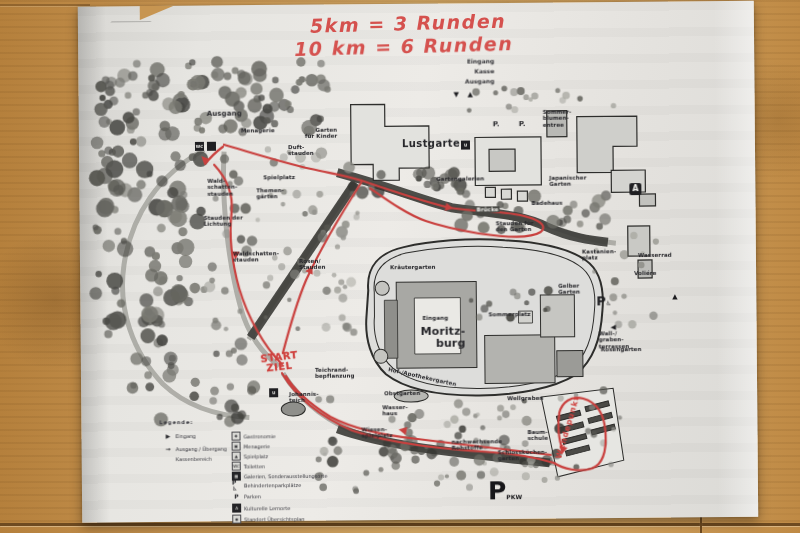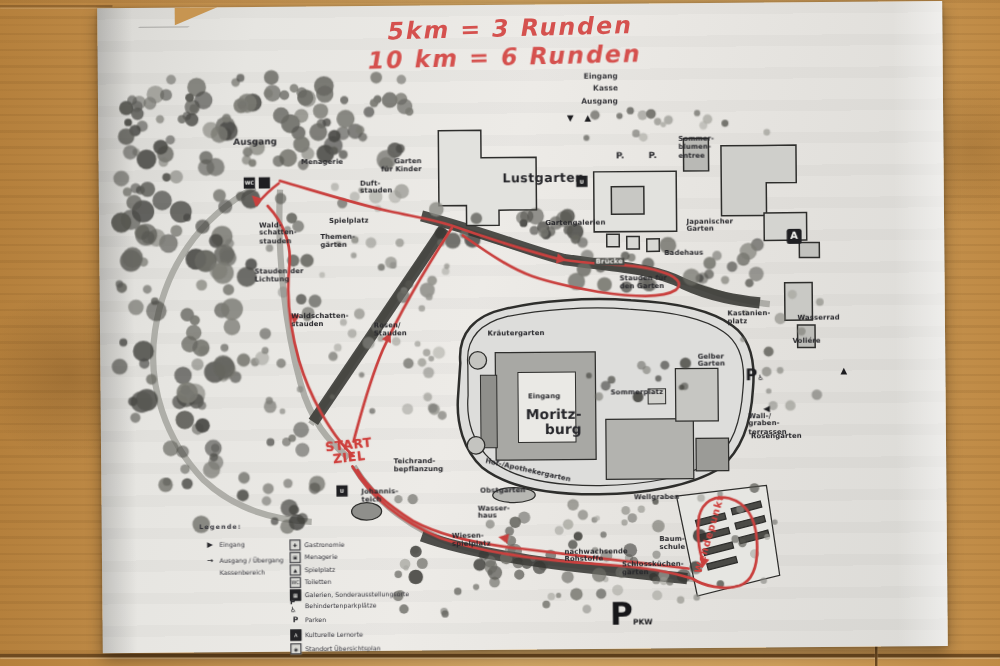--- a/index.html
+++ b/index.html
@@ -633,21 +633,21 @@
     <div class="wende" style="left:561px;top:452px;">Wendepunkt</div>
 
     <div class="entrance" style="left:438px;top:57px;width:58px;">Eingang
 Kasse
 Ausgang</div>
     <span class="tri" style="left:455px;top:92px;">▼</span>
     <span class="tri" style="left:469px;top:92px;">▲</span>
     <span class="tri" style="left:672px;top:296px;">▲</span>
     <span class="tri" style="left:610px;top:326px;">◀</span>
 
-    <span class="ml" style="left:188px;top:108px;font-size:7px;">Ausgang</span>
+    <span class="ml" style="left:208px;top:108px;font-size:7px;">Ausgang</span>
     <span class="ml" style="left:242px;top:126px;">Menagerie</span>
     <span class="ml c" style="left:306px;top:126px;">Garten
 für Kinder</span>
     <span class="ml" style="left:403px;top:138px;font-size:10px;letter-spacing:.4px;">Lustgarten</span>
     <span class="ml" style="left:544px;top:110px;">Sommer-
 blumen-
 entree</span>
     <span class="ml" style="left:494px;top:121px;font-size:7px;">P.</span>
     <span class="ml" style="left:520px;top:121px;font-size:7px;">P.</span>
     <span class="ml" style="left:437px;top:176px;">Gartengalerien</span>

